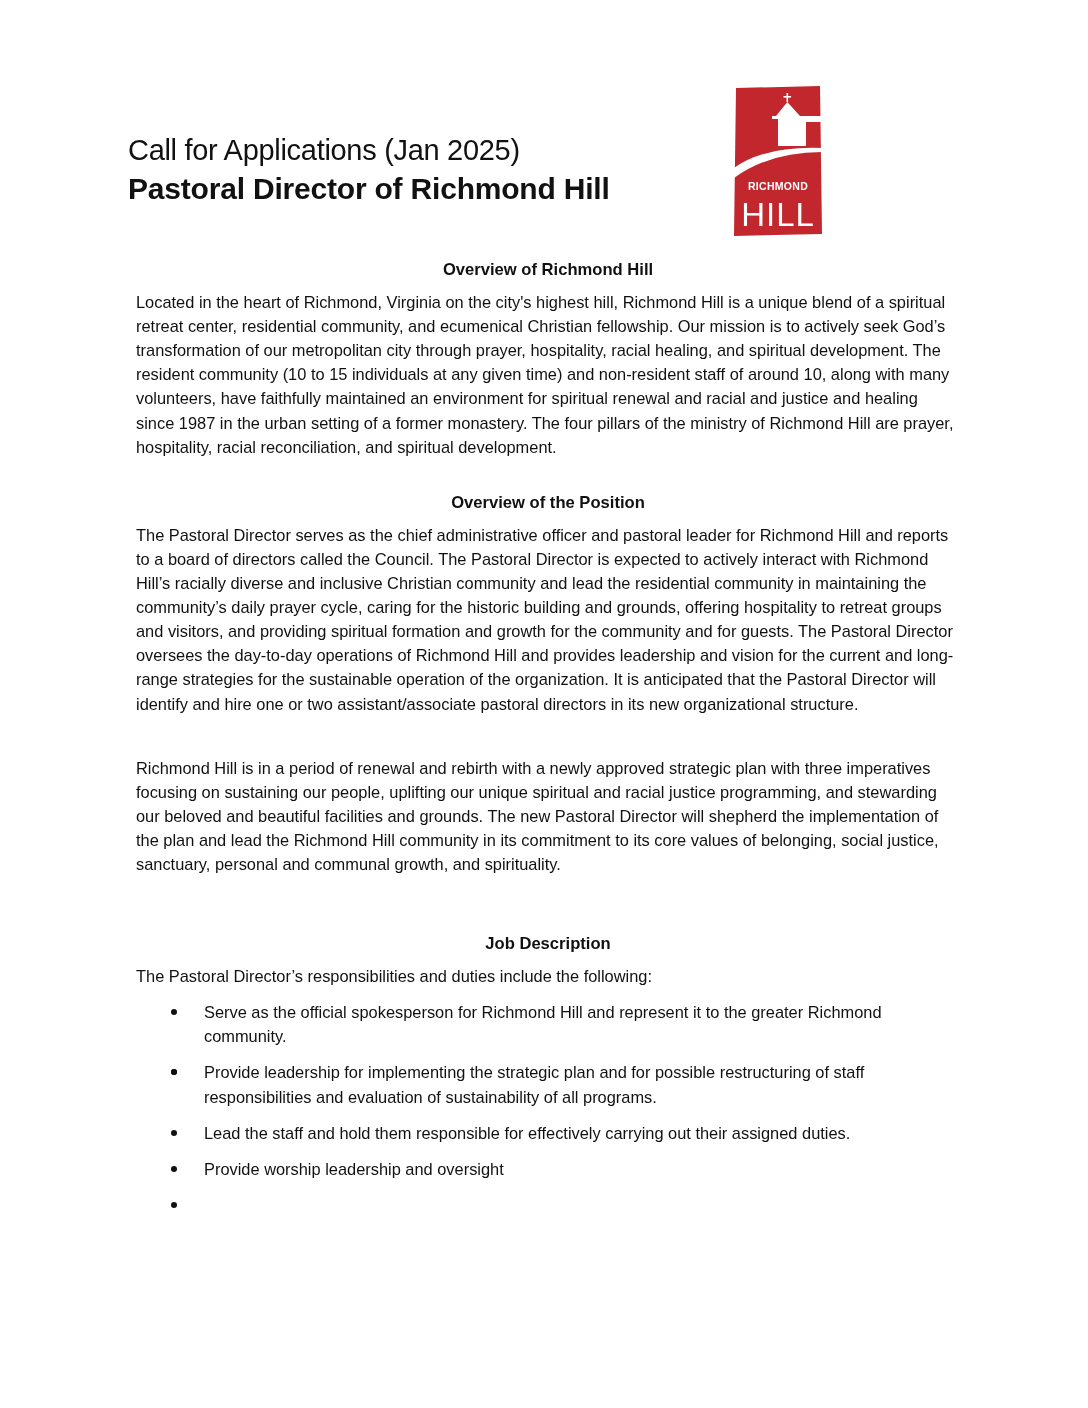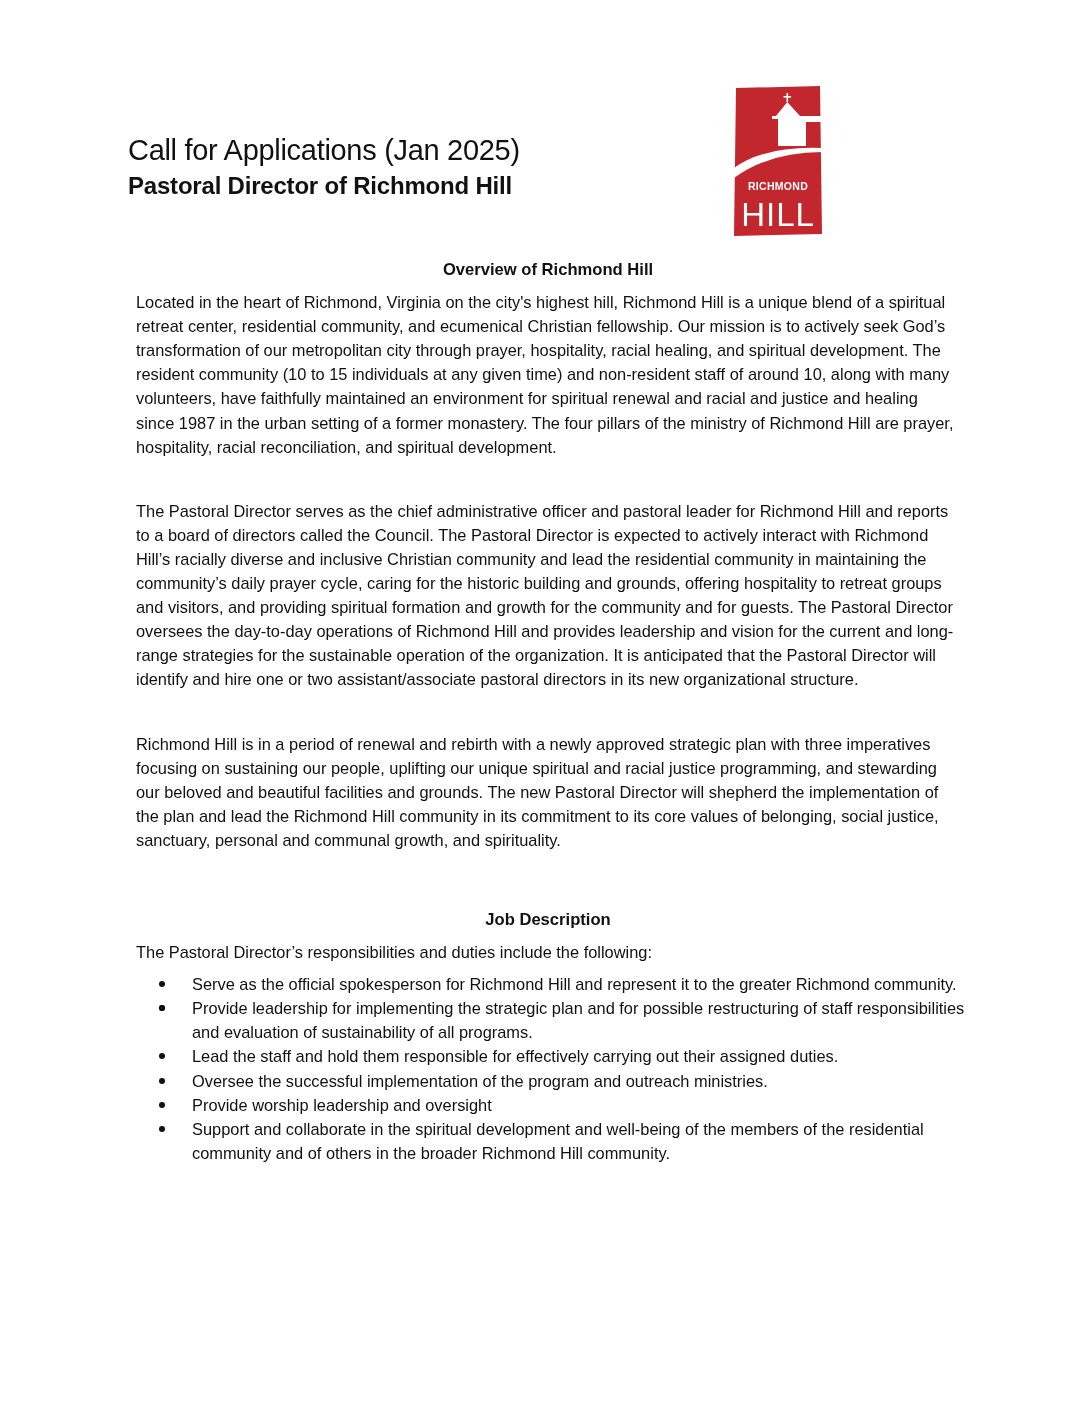--- a/index.html
+++ b/index.html
@@ -7,39 +7,39 @@
       width: 1088px; height: 1408px; position: relative; overflow: hidden;
       font-family: "Liberation Sans", sans-serif; color: #111;
     }
     .page { position: absolute; left: 0; top: 0; width: 888px; height: 1408px; }
     .title-line1 {
       position: absolute; left: 128px; top: 134px;
       font-size: 29px; font-weight: normal; letter-spacing: -0.3px; color: #111;
     }
     .title-line2 {
       position: absolute; left: 128px; top: 172px;
-      font-size: 24px; font-weight: bold; letter-spacing: -0.2px; color: #111;
+      font-size: 30px; font-weight: bold; letter-spacing: -0.2px; color: #111;
     }
     .logo { position: absolute; left: 734px; top: 86px; width: 88px; height: 150px; }
     .tagline {
       position: absolute; left: 838px; top: 96px;
       font-family: "DejaVu Sans", sans-serif; font-style: italic;
       font-size: 33px; line-height: 45px; color: #555; font-weight: normal;
     }
     .tagline div { white-space: nowrap; }
     .content {
       position: absolute; left: 128px; top: 258px; width: 840px;
       font-size: 16.4px; line-height: 24.1px; color: #111;
     }
     .section-heading { font-weight: bold; margin: 0; font-size: 16.6px; text-align: center; }
     .para { margin: 8px; }
     .gap1 { height: 24px; }
     .gap2 { height: 48px; }
     ul.duties { margin: 0; padding: 0 0 0 64px; list-style: none; }
-    ul.duties li { position: relative; margin: 0; }
+    ul.duties li { position: relative; margin: 12px; }
     ul.duties li .bullet {
       position: absolute; left: -33px; top: 9px; width: 6px; height: 6px;
       border-radius: 50%; background: #111;
     }
   </style>
 </head>
 <body>
 
 <div class="page">
 
@@ -62,34 +62,34 @@
 
   <div class="content">
     <section>
       <h2 class="section-heading">Overview of Richmond Hill</h2>
       <p class="para">Located in the heart of Richmond, Virginia on the city's highest hill, Richmond Hill is a unique blend of a spiritual retreat center, residential community, and ecumenical Christian fellowship. Our mission is to actively seek God’s transformation of our metropolitan city through prayer, hospitality, racial healing, and spiritual development.  The resident community (10 to 15 individuals at any given time) and non-resident staff of around 10, along with many volunteers, have faithfully maintained an environment for spiritual renewal and racial and justice and healing since 1987 in the urban setting of a former monastery.  The four pillars of the ministry of Richmond Hill are prayer, hospitality, racial reconciliation, and spiritual development.</p>
     </section>
 
     <div class="gap1"></div>
 
     <section>
+      <h2 class="section-heading">Overview of the Position</h2>
       <p class="para">The Pastoral Director serves as the chief administrative officer and pastoral leader for Richmond Hill and reports to a board of directors called the Council.  The Pastoral Director is expected to actively interact with Richmond Hill’s racially diverse and inclusive Christian community and lead the residential community in maintaining the community’s daily prayer cycle, caring for the historic building and grounds, offering hospitality to retreat groups and visitors, and providing spiritual formation and growth for the community and for guests.  The Pastoral Director oversees the day-to-day operations of Richmond Hill and provides leadership and vision for the current and long-range strategies for the sustainable operation of the organization.  It is anticipated that the Pastoral Director will identify and hire one or two assistant/associate pastoral directors in its new organizational structure.</p>
       <div class="gap1"></div>
       <p class="para">Richmond Hill is in a period of renewal and rebirth with a newly approved strategic plan with three imperatives focusing on sustaining our people, uplifting our unique spiritual and racial justice programming, and stewarding our beloved and beautiful facilities and grounds.  The new Pastoral Director will shepherd the implementation of the plan and lead the Richmond Hill community in its commitment to its core values of belonging, social justice, sanctuary, personal and communal growth, and spirituality.</p>
     </section>
 
     <div class="gap2"></div>
 
     <section>
       <h2 class="section-heading">Job Description</h2>
       <p class="para">The Pastoral Director’s responsibilities and duties include the following:</p>
       <ul class="duties">
         <li><span class="bullet"></span><span>Serve as the official spokesperson for Richmond Hill and represent it to the greater Richmond community.</span></li>
         <li><span class="bullet"></span></li>
         <li><span class="bullet"></span><span>Provide leadership for implementing the strategic plan and for possible restructuring of staff responsibilities and evaluation of sustainability of all programs.</span></li>
         <li><span class="bullet"></span><span>Lead the staff and hold them responsible for effectively carrying out their assigned duties.</span></li>
-        <li><span class="bullet"></span><span>Oversee the successful implementation of the program and outreach ministries.</span></li>
         <li><span class="bullet"></span><span>Provide worship leadership and oversight</span></li>
-        <li><span class="bullet"></span><span>Support and collaborate in the spiritual development and well-being of the members of the residential community and of others in the broader Richmond Hill community.</span></li>
+        <li><span class="bullet"></span></li>
       </ul>
     </section>
   </div>
 </div>
 
 </body></html>

